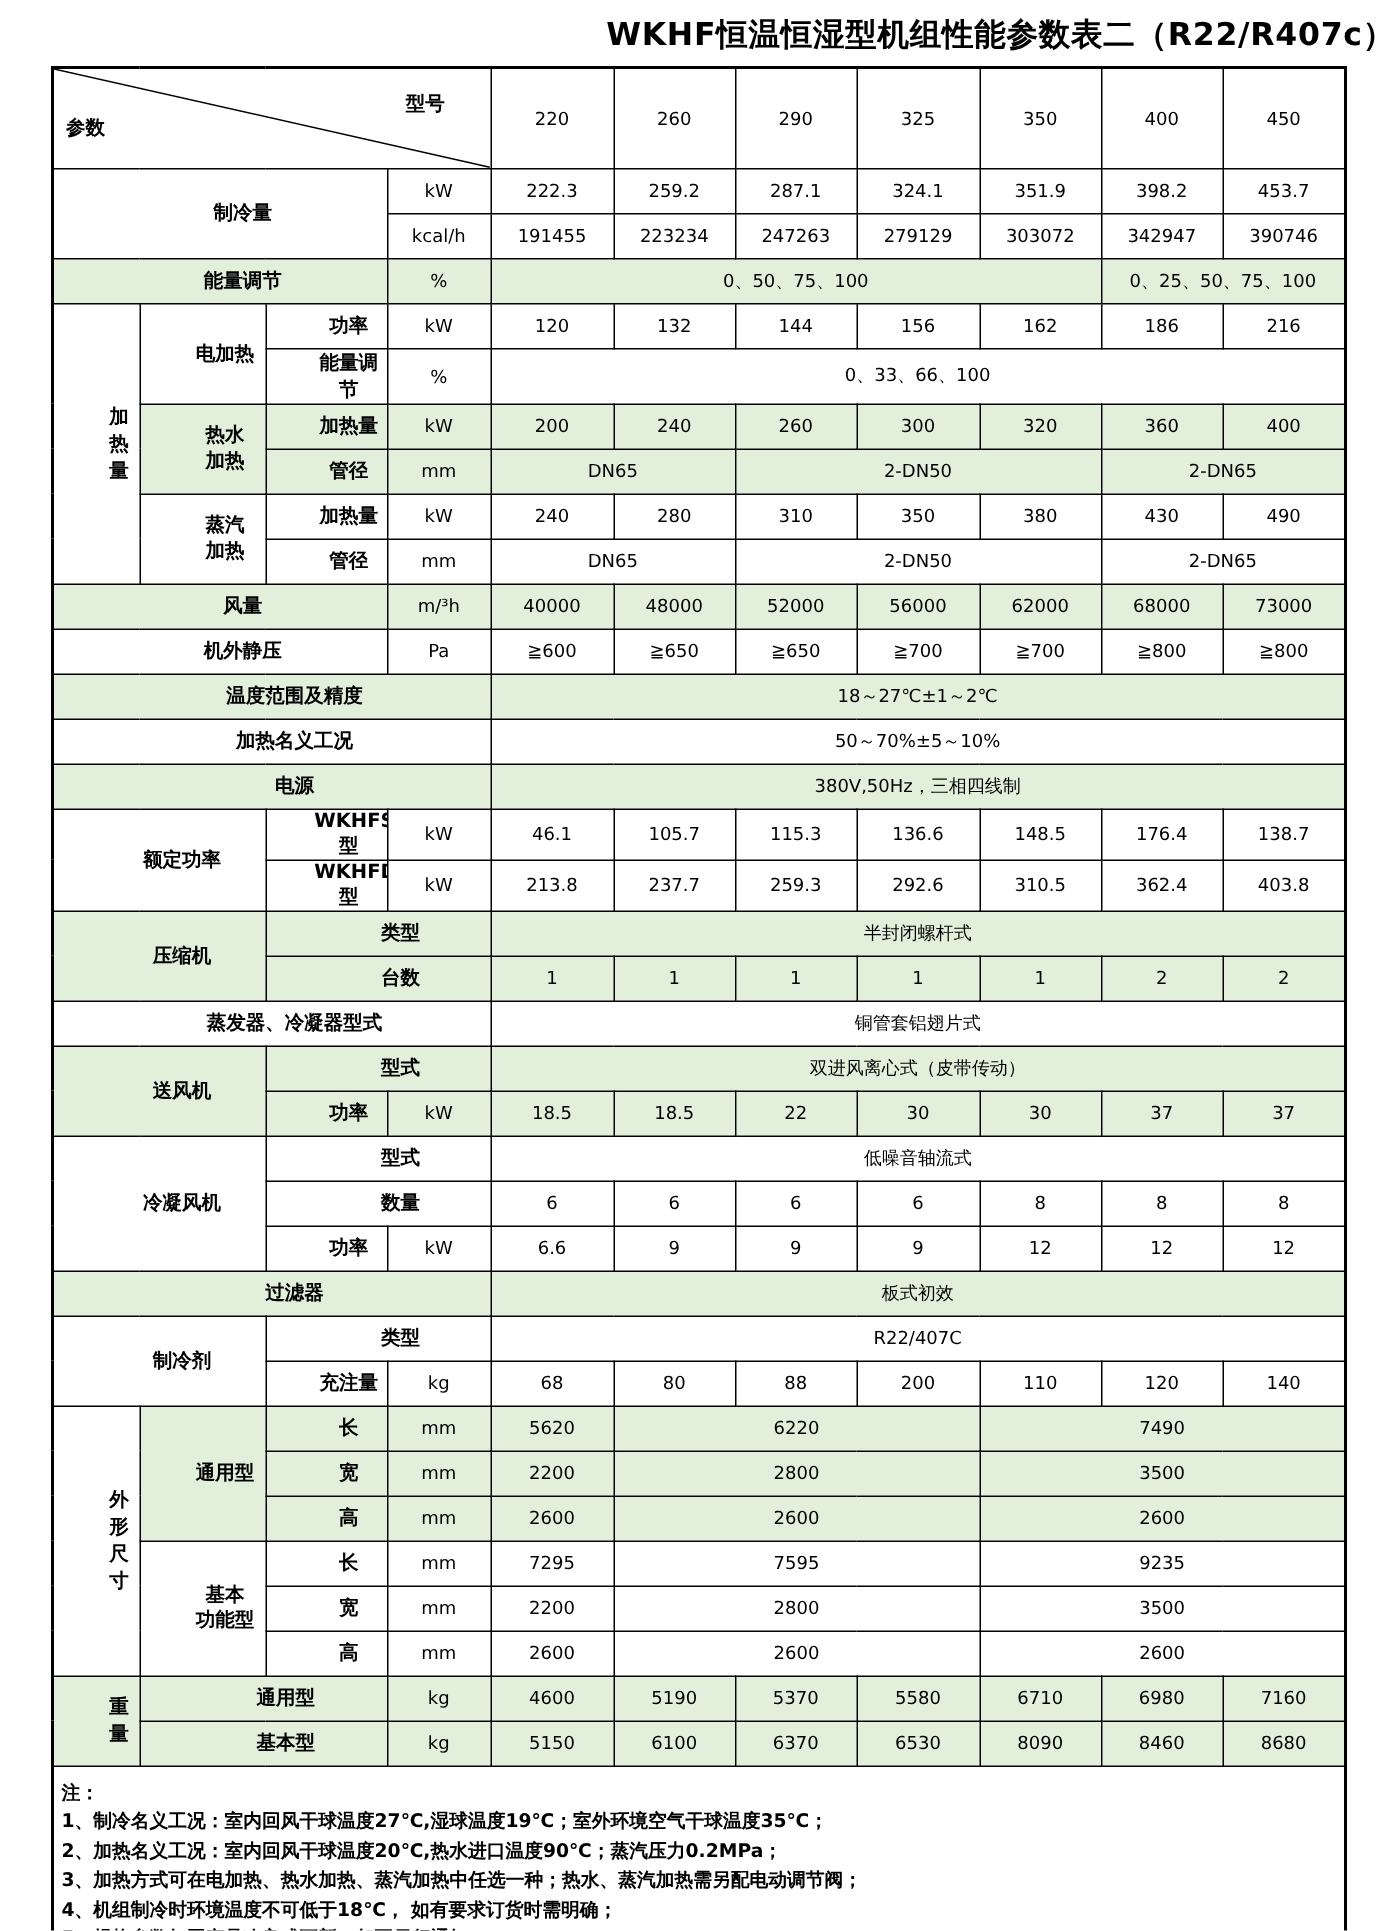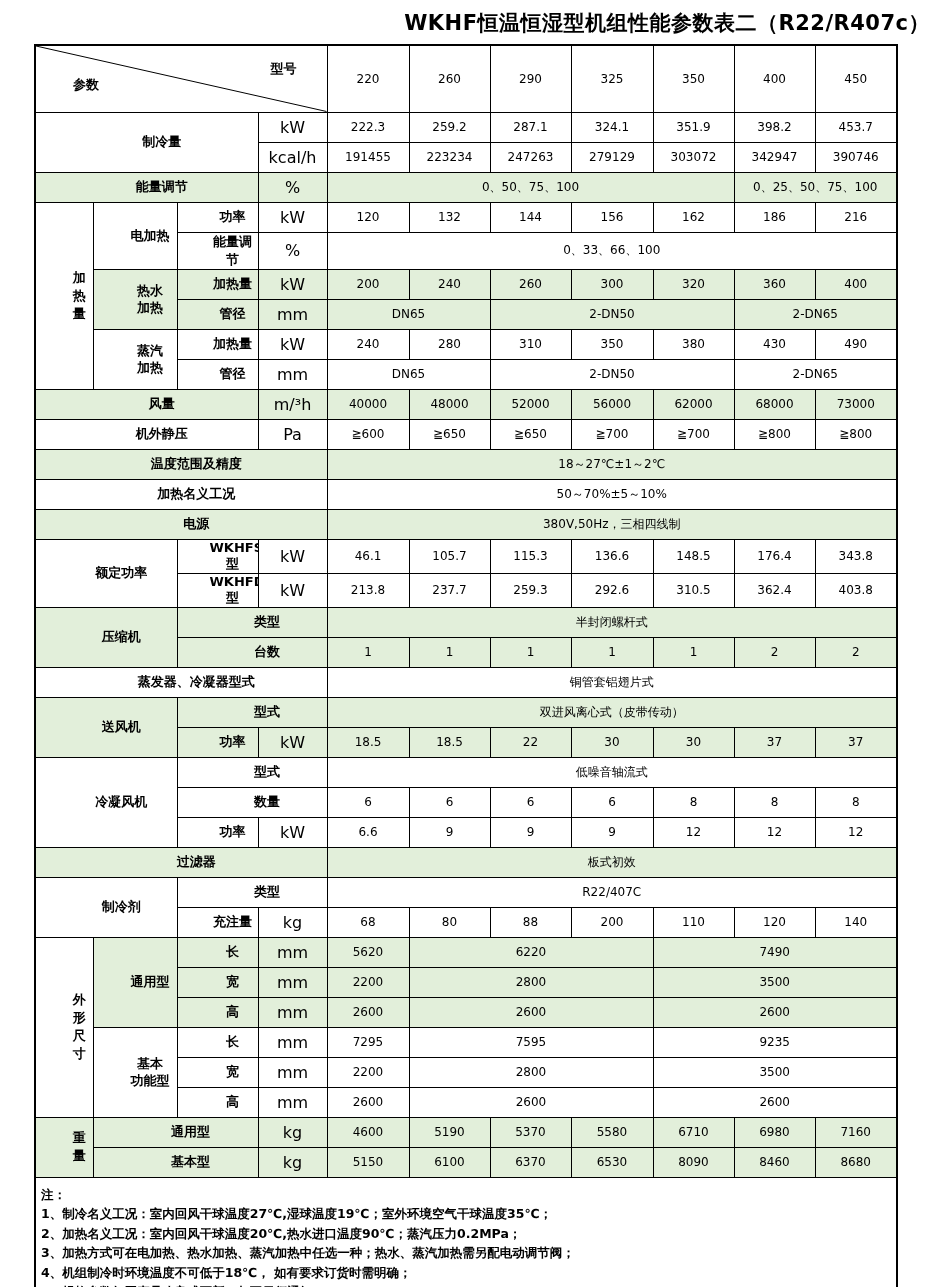--- a/index.html
+++ b/index.html
@@ -29,28 +29,28 @@
     text-align: center;
     vertical-align: middle;
     overflow: hidden;
     padding: 0 2px;
   }
   tr { height: 30px; }
   tr.header-row { height: 67px; }
   tr.notes-row { height: 125px; }
   .lab  { font-weight: bold; font-size: 13px; padding-left: 32px; }
   .val  { font-size: 12px; font-weight: normal; }
-  .unit { font-size: 16px; font-weight: normal; margin-top: 11px; }
+  .unit { font-size: 12px; font-weight: normal; margin-top: 11px; }
   .g { background: #e2efda; }
   .pre { white-space: pre-line; line-height: 17px; }
   
   td.diag { position: relative; padding: 0; }
   td.diag svg { position: absolute; left: 0; top: 0; width: 100%; height: 100%; display: block; }
   .diag-top    { position: absolute; top: 14px; right: 30px; font-size: 13px; font-weight: bold; }
-  .diag-bottom { position: absolute; bottom: 18px; left: 37px; font-size: 13px; font-weight: bold; }
+  .diag-bottom { position: absolute; bottom: 18px; left: 8px; font-size: 13px; font-weight: bold; }
   
   td.notes-cell {
     text-align: left;
     vertical-align: top;
     padding: 7px 6px 6px 5px;
     font-size: 12.5px;
     font-weight: bold;
     line-height: 19.5px;
   }
 </style>
@@ -228,21 +228,21 @@
   <tr>
     <td colspan="2" rowspan="2" class="lab">额定功率</td>
     <td class="lab">WKHFS/Z型</td>
     <td class="unit">kW</td>
     <td class="val">46.1</td>
     <td class="val">105.7</td>
     <td class="val">115.3</td>
     <td class="val">136.6</td>
     <td class="val">148.5</td>
     <td class="val">176.4</td>
-    <td class="val">343.8</td>
+    <td class="val">138.7</td>
   </tr>
 
   <tr>
     <td class="lab">WKHFD型</td>
     <td class="unit">kW</td>
     <td class="val">213.8</td>
     <td class="val">237.7</td>
     <td class="val">259.3</td>
     <td class="val">292.6</td>
     <td class="val">310.5</td>

